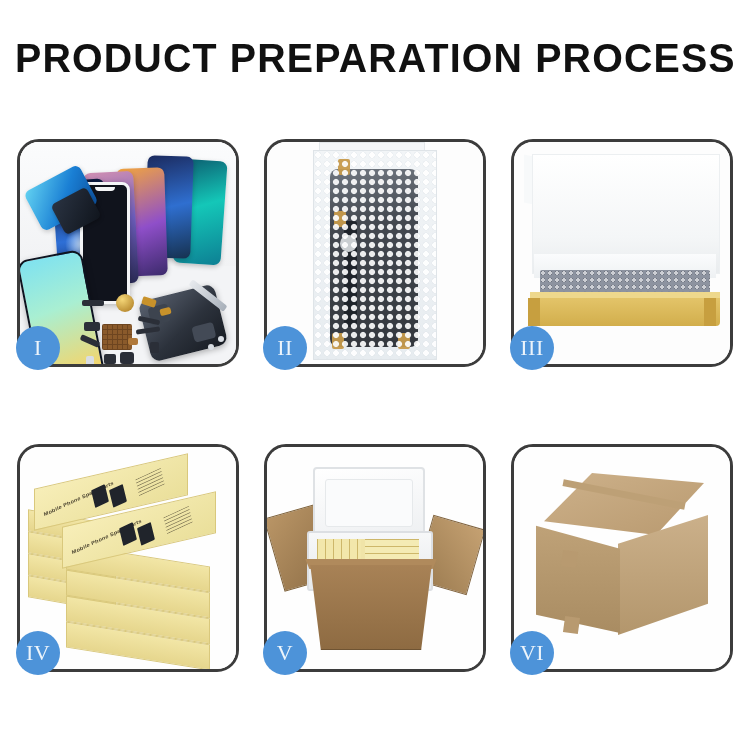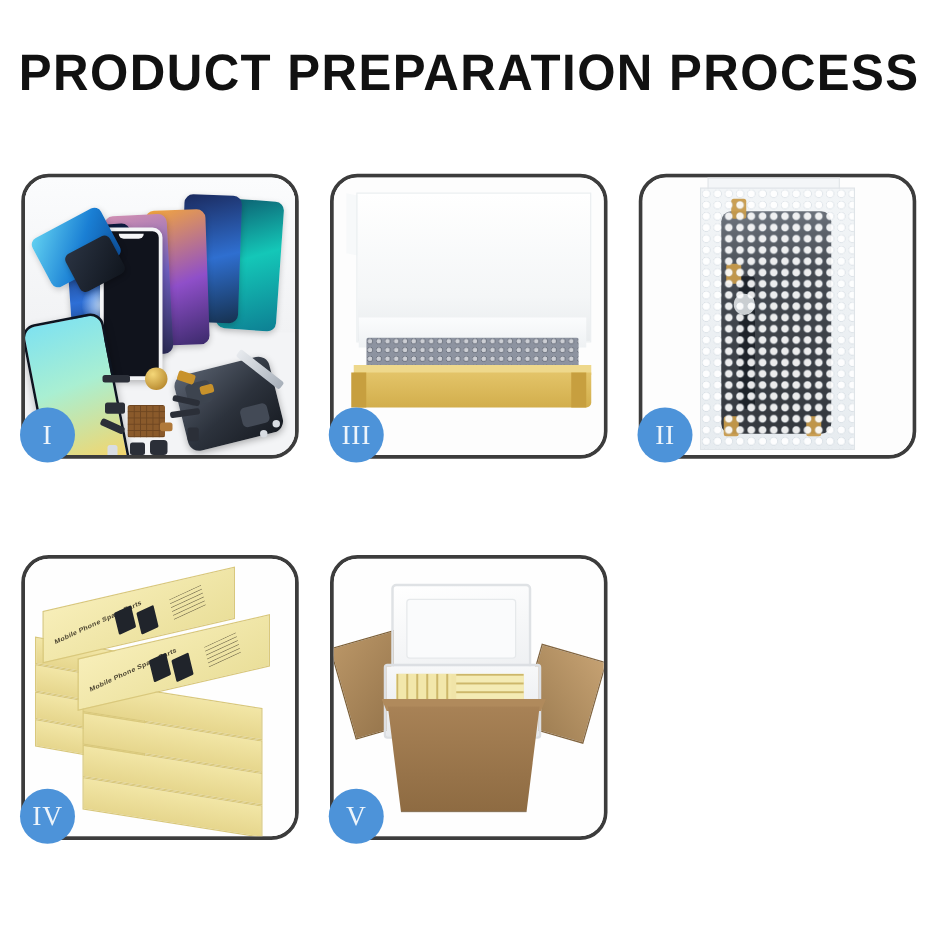--- a/index.html
+++ b/index.html
@@ -316,54 +316,54 @@
       <div class="cmp cmp-cop" style="left:108px; top:196px; width:10px; height:7px;"></div>
       <div class="cmp" style="left:130px; top:200px; width:9px; height:11px;"></div>
       <div class="cmp cmp-lt" style="right:22px; bottom:14px; width:6px; height:6px; border-radius:50%;"></div>
       <div class="cmp cmp-lt" style="right:12px; bottom:22px; width:6px; height:6px; border-radius:50%;"></div>
     </div>
     <div class="step-badge">I</div>
   </div>
 
   <div class="step-panel">
     <div class="panel-canvas">
-      <div class="p3-bg"></div>
-      <div class="p3-lidwing-l"></div>
-      <div class="p3-lidwing-r"></div>
-      <div class="p3-lid"></div>
-      <div class="p3-foam"></div>
-      <div class="p3-bubblefill"></div>
-      <div class="p3-boxlip"></div>
-      <div class="p3-boxbody"></div>
-      <div class="p3-boxend-l"></div>
-      <div class="p3-boxend-r"></div>
-    </div>
-    <div class="step-badge">III</div>
-  </div>
-
-  <div class="step-panel">
-    <div class="panel-canvas">
       <div class="p2-bg"></div>
       <div class="p2-bagtop"></div>
       <div class="p2-bag">
         <div class="p2-screen"></div>
         <div class="p2-flex"></div>
         <div class="p2-flexcircle"></div>
         <div class="p2-tab" style="left:24px; top:8px;"></div>
         <div class="p2-tab" style="left:20px; top:60px;"></div>
         <div class="p2-tab" style="left:18px; bottom:10px;"></div>
         <div class="p2-tab" style="right:26px; bottom:10px;"></div>
         <div class="p2-bubbles"></div>
       </div>
     </div>
     <div class="step-badge">II</div>
   </div>
 
   <div class="step-panel">
     <div class="panel-canvas">
+      <div class="p3-bg"></div>
+      <div class="p3-lidwing-l"></div>
+      <div class="p3-lidwing-r"></div>
+      <div class="p3-lid"></div>
+      <div class="p3-foam"></div>
+      <div class="p3-bubblefill"></div>
+      <div class="p3-boxlip"></div>
+      <div class="p3-boxbody"></div>
+      <div class="p3-boxend-l"></div>
+      <div class="p3-boxend-r"></div>
+    </div>
+    <div class="step-badge">III</div>
+  </div>
+
+  <div class="step-panel">
+    <div class="panel-canvas">
       <div class="p4-bg"></div>
 
       <div class="bx" style="left:8px; top:70px; width:86px; height:20px; transform:skewY(10deg);"></div>
       <div class="bx" style="left:8px; top:92px; width:86px; height:20px; transform:skewY(10deg);"></div>
       <div class="bx" style="left:8px; top:114px; width:86px; height:20px; transform:skewY(10deg);"></div>
       <div class="bx" style="left:8px; top:136px; width:86px; height:20px; transform:skewY(10deg);"></div>
 
       <div class="bx" style="left:46px; top:108px; width:142px; height:24px; transform:skewY(9deg);"></div>
       <div class="bx" style="left:46px; top:134px; width:142px; height:24px; transform:skewY(9deg);"></div>
       <div class="bx" style="left:46px; top:160px; width:142px; height:24px; transform:skewY(9deg);"></div>
@@ -398,14 +398,26 @@
       <div class="p5-contents">
         <span class="p5-stackL"></span>
         <span class="p5-stackR"></span>
       </div>
       <div class="p5-cartonlip"></div>
       <div class="p5-carton"></div>
     </div>
     <div class="step-badge">V</div>
   </div>
 
+  <div class="step-panel">
+    <div class="panel-canvas">
+      <div class="p6-bg"></div>
+      <div class="p6-top"></div>
+      <div class="p6-seam"></div>
+      <div class="p6-right"></div>
+      <div class="p6-left"></div>
+      <div class="p6-tape-a"></div>
+      <div class="p6-tape-b"></div>
+    </div>
+    <div class="step-badge">VI</div>
+  </div>
 
 </div>
 
 </body></html>

